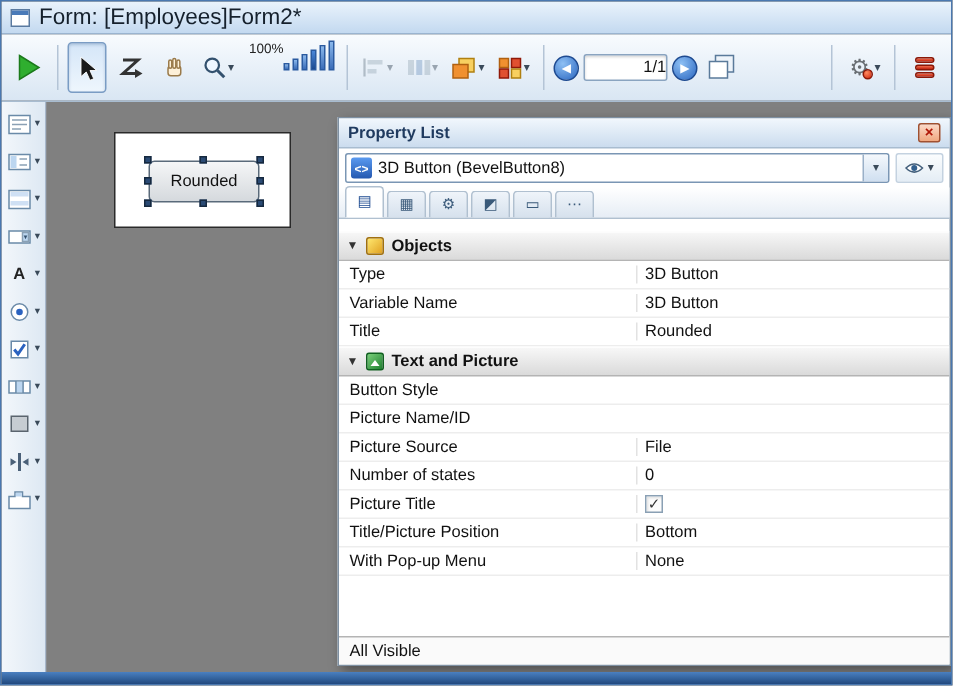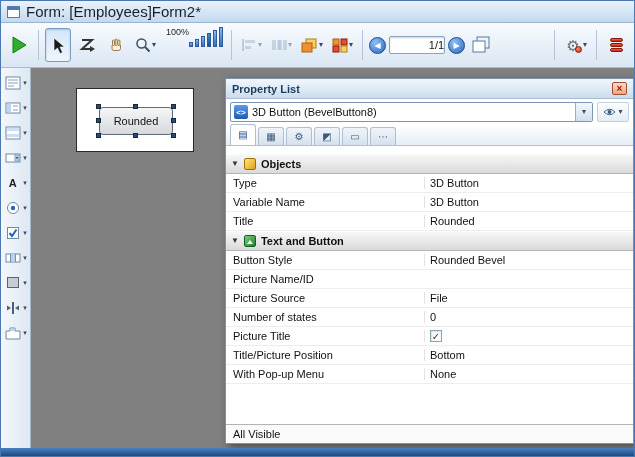--- a/index.html
+++ b/index.html
@@ -429,26 +429,25 @@
             <span class="val">3D Button</span>
           </div>
           <div class="row">
             <span class="name">Title</span>
             <span class="val">Rounded</span>
           </div>
 
           <div class="section">
             <span class="tri">▼</span>
             <span class="sec-icon picture"></span>
-            <span>Text and Button</span>
+            <span>Text and Picture</span>
           </div>
 
           <div class="row">
             <span class="name">Button Style</span>
-            <span class="val">Rounded Bevel</span>
           </div>
           <div class="row">
             <span class="name">Picture Name/ID</span>
             <span class="val"></span>
           </div>
           <div class="row">
             <span class="name">Picture Source</span>
             <span class="val">File</span>
           </div>
           <div class="row">

